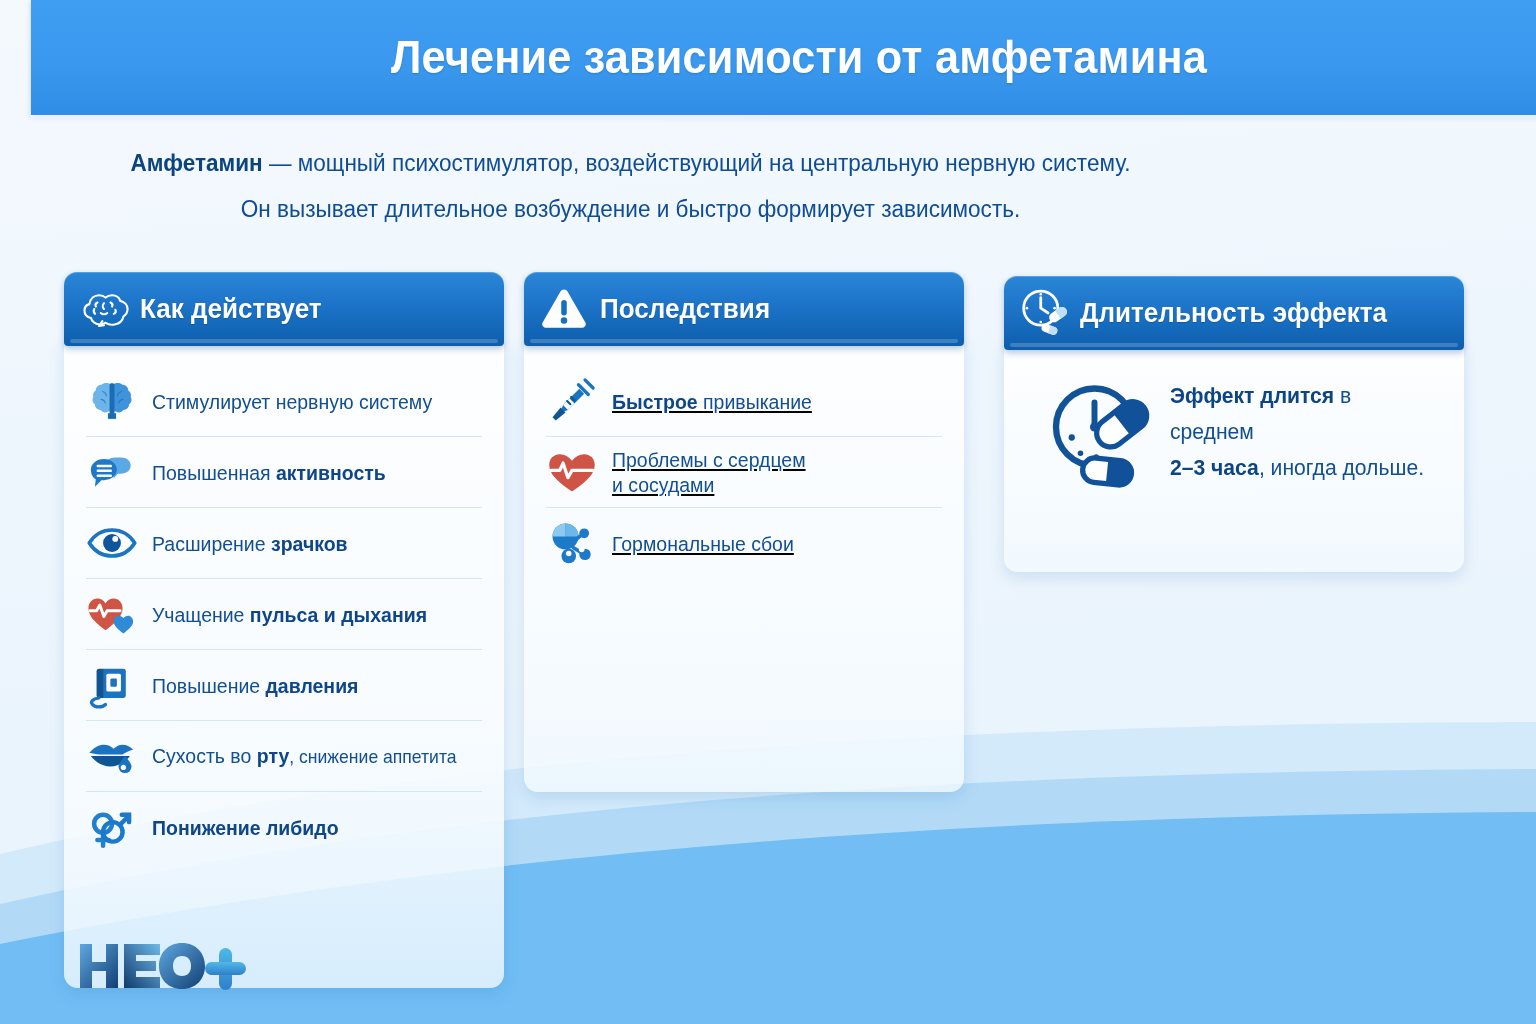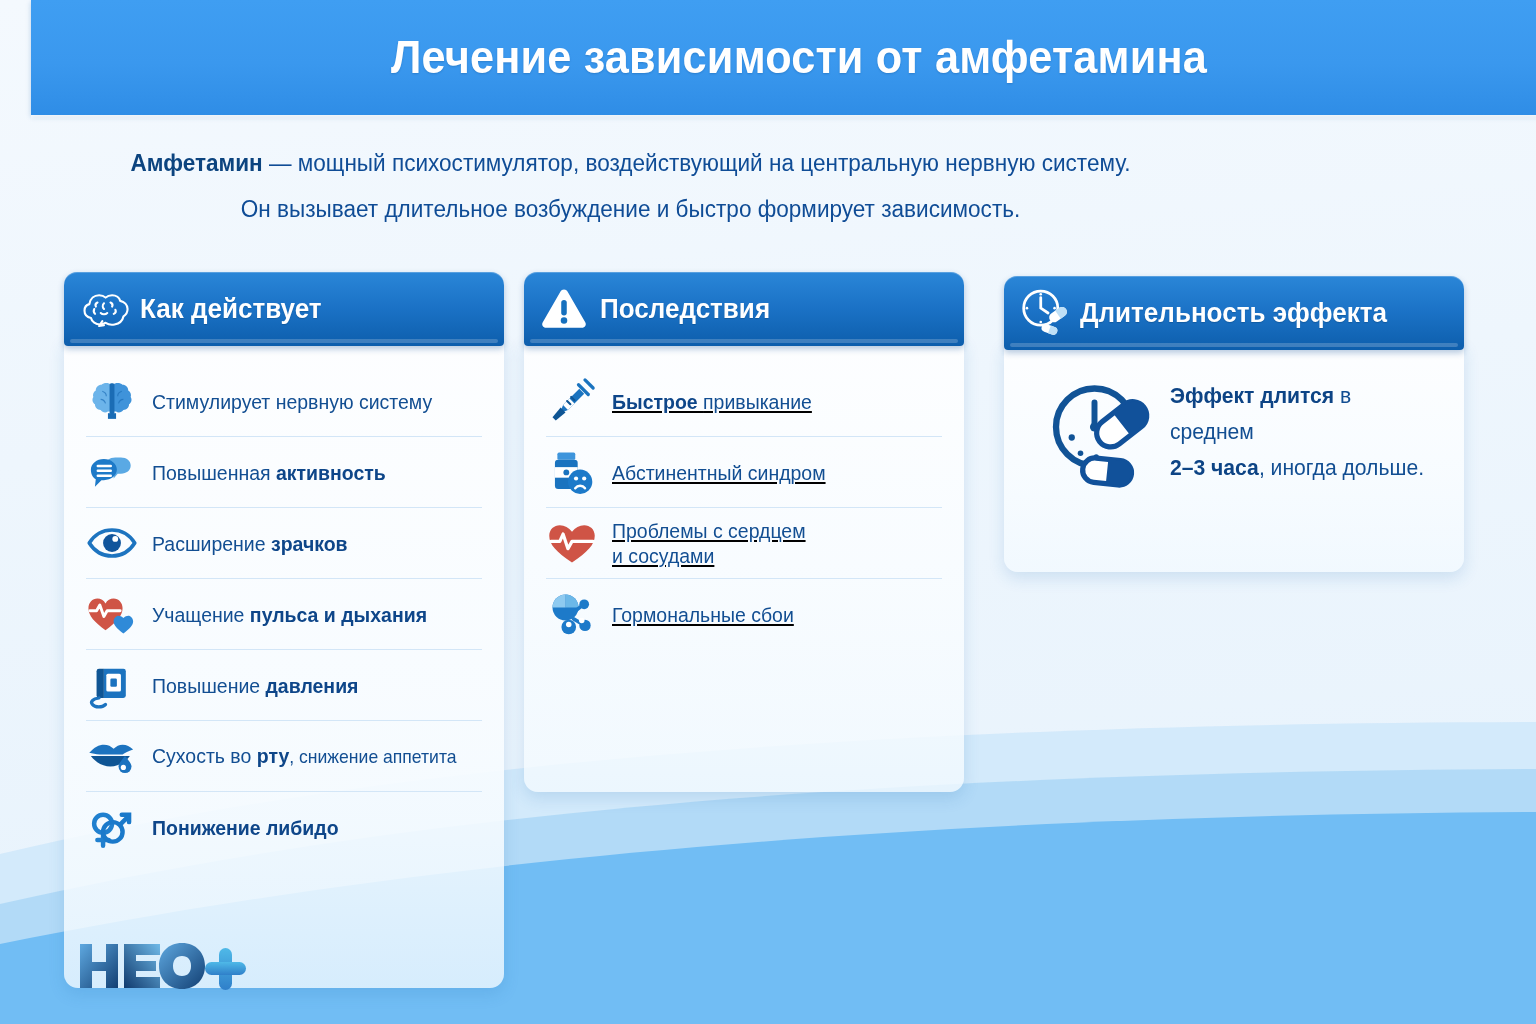--- a/index.html
+++ b/index.html
@@ -244,33 +244,20 @@
             <path d="M40 12l12 12"></path>
           </g>
           <path d="M41 17l6 6-20 20-10 4 4-10z" fill="#1a73bf"></path>
           <path d="M29 29l6 6-8 8-6-6z" fill="#ffffff"></path>
           <path d="M18 40l-10 12 4 4 12-10z" fill="#0f5594"></path>
           <path d="M26 32l4 4M31 27l4 4" stroke="#0f5594" stroke-width="2.6" stroke-linecap="round"></path>
         </svg>
         <div class="lbl"><b>Быстрое </b><span>привыкание</span></div>
       </div>
 
-      <div class="row">
-        <svg class="ic" viewBox="0 0 64 64">
-          <rect x="14" y="8" width="22" height="9" rx="2" fill="#3e95dc"></rect>
-          <rect x="11" y="17" width="28" height="36" rx="4" fill="#1a73bf"></rect>
-          <rect x="11" y="26" width="28" height="13" fill="#ffffff"></rect>
-          <circle cx="25" cy="32.5" r="3.6" fill="#1a73bf"></circle>
-          <circle cx="42" cy="44" r="15" fill="#1d7ac9"></circle>
-          <circle cx="37" cy="40" r="2.6" fill="#ffffff"></circle>
-          <circle cx="47" cy="40" r="2.6" fill="#ffffff"></circle>
-          <path d="M36 52c3-4 9-4 12 0" fill="none" stroke="#ffffff" stroke-width="3" stroke-linecap="round"></path>
-        </svg>
-        <div class="lbl"><span>Абстинентный синдром</span></div>
-      </div>
 
       <div class="row">
         <svg class="ic" viewBox="0 0 64 64">
           <path d="M32 56C13 43 4 34 4 23c0-8 6-13 13-13 6 0 11 3 15 8 4-5 9-8 15-8 7 0 13 5 13 13 0 11-9 20-28 33z" fill="#cf5446"></path>
           <path d="M6 30h11l4-9 6 18 5-9h26" fill="none" stroke="#ffffff" stroke-width="4" stroke-linecap="round" stroke-linejoin="round"></path>
         </svg>
         <div class="lbl two"><span>Проблемы с сердцем</span><br><span>и сосудами</span></div>
       </div>
 
       <div class="row">

